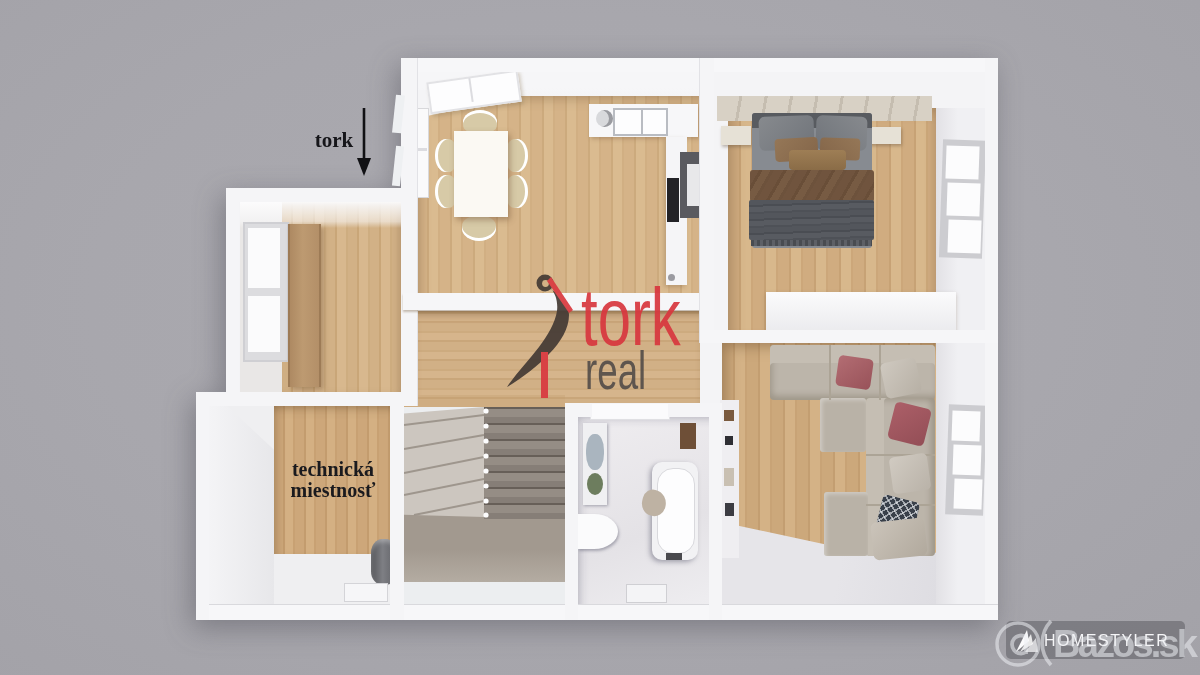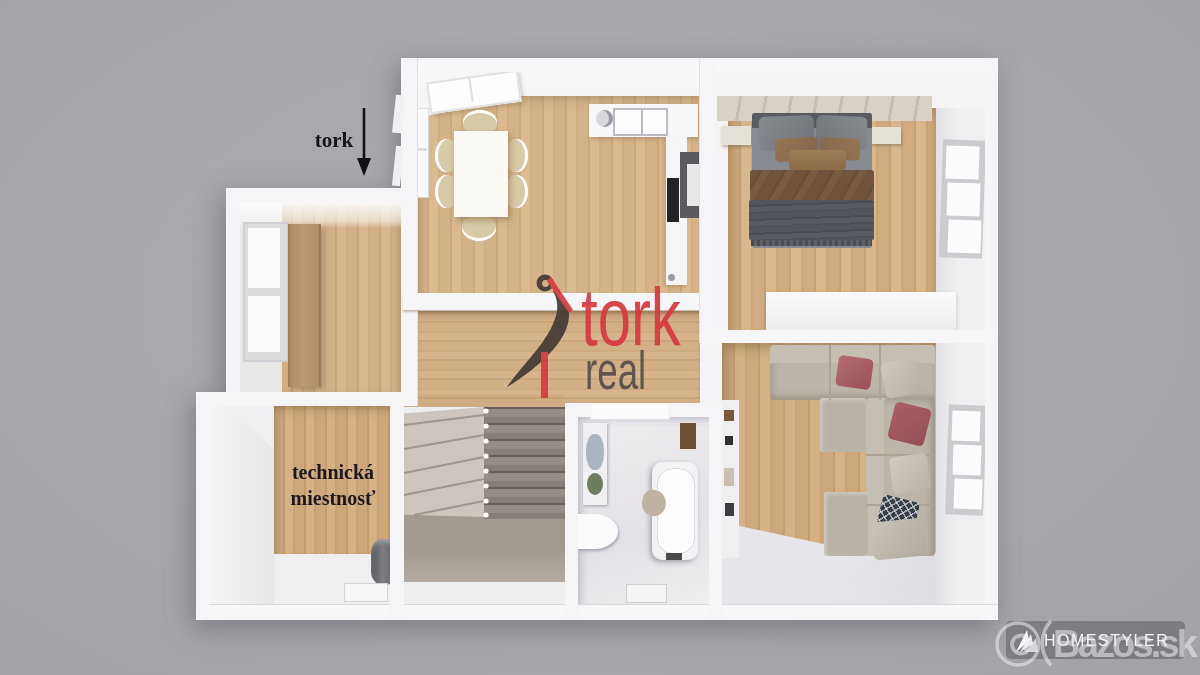--- a/index.html
+++ b/index.html
@@ -212,21 +212,21 @@
 
   <div class="abs" style="left:394px;top:95px;width:9px;height:38px;background:#eef0f2;transform:rotate(6deg);"></div>
   <div class="abs" style="left:394px;top:146px;width:8px;height:40px;background:#eef0f2;transform:rotate(6deg);"></div>
 
   <div class="abs" style="left:274px;top:128px;width:120px;text-align:center;font-family:'Liberation Serif',serif;font-weight:bold;font-size:21px;color:#16161a;">tork</div>
   <svg class="abs" style="left:352px;top:106px;" width="24" height="72" viewBox="0 0 24 72">
     <line x1="12" y1="2" x2="12" y2="56" stroke="#111114" stroke-width="2.6"></line>
     <polygon points="5,52 19,52 12,70" fill="#111114"></polygon>
   </svg>
 
-  <div class="abs" style="left:252px;top:459px;width:162px;text-align:center;font-family:'Liberation Serif',serif;font-weight:bold;font-size:20px;line-height:26px;color:#1a1a1e;">technická<br>miestnosť</div>
+  <div class="abs" style="left:252px;top:459px;width:162px;text-align:center;font-family:'Liberation Serif',serif;font-weight:bold;font-size:20px;line-height:21px;color:#1a1a1e;">technická<br>miestnosť</div>
 
   <svg class="abs" style="left:500px;top:268px;" width="200" height="135" viewBox="0 0 200 135">
     <g opacity="0.93">
       <g transform="translate(6 0)">
           <circle cx="39" cy="15" r="8.5" fill="#453b35"></circle>
       <circle cx="39.5" cy="15.5" r="3.4" fill="#d3b186"></circle>
       <path d="M44 19 C50 26 52 34 51 43 C49 55 42 67 33 79 C24 91 12 103 3 116 L1 119 C16 110 32 98 43 86 C55 74 63 60 63 47 C63 36 56 27 46 22 Z" fill="#453b35"></path>
       <path d="M45 9 L67 42 L63 45 L41 13 Z" fill="#d93a40"></path>
       <rect x="35" y="84" width="7" height="46" fill="#d93a40"></rect>
         </g>

